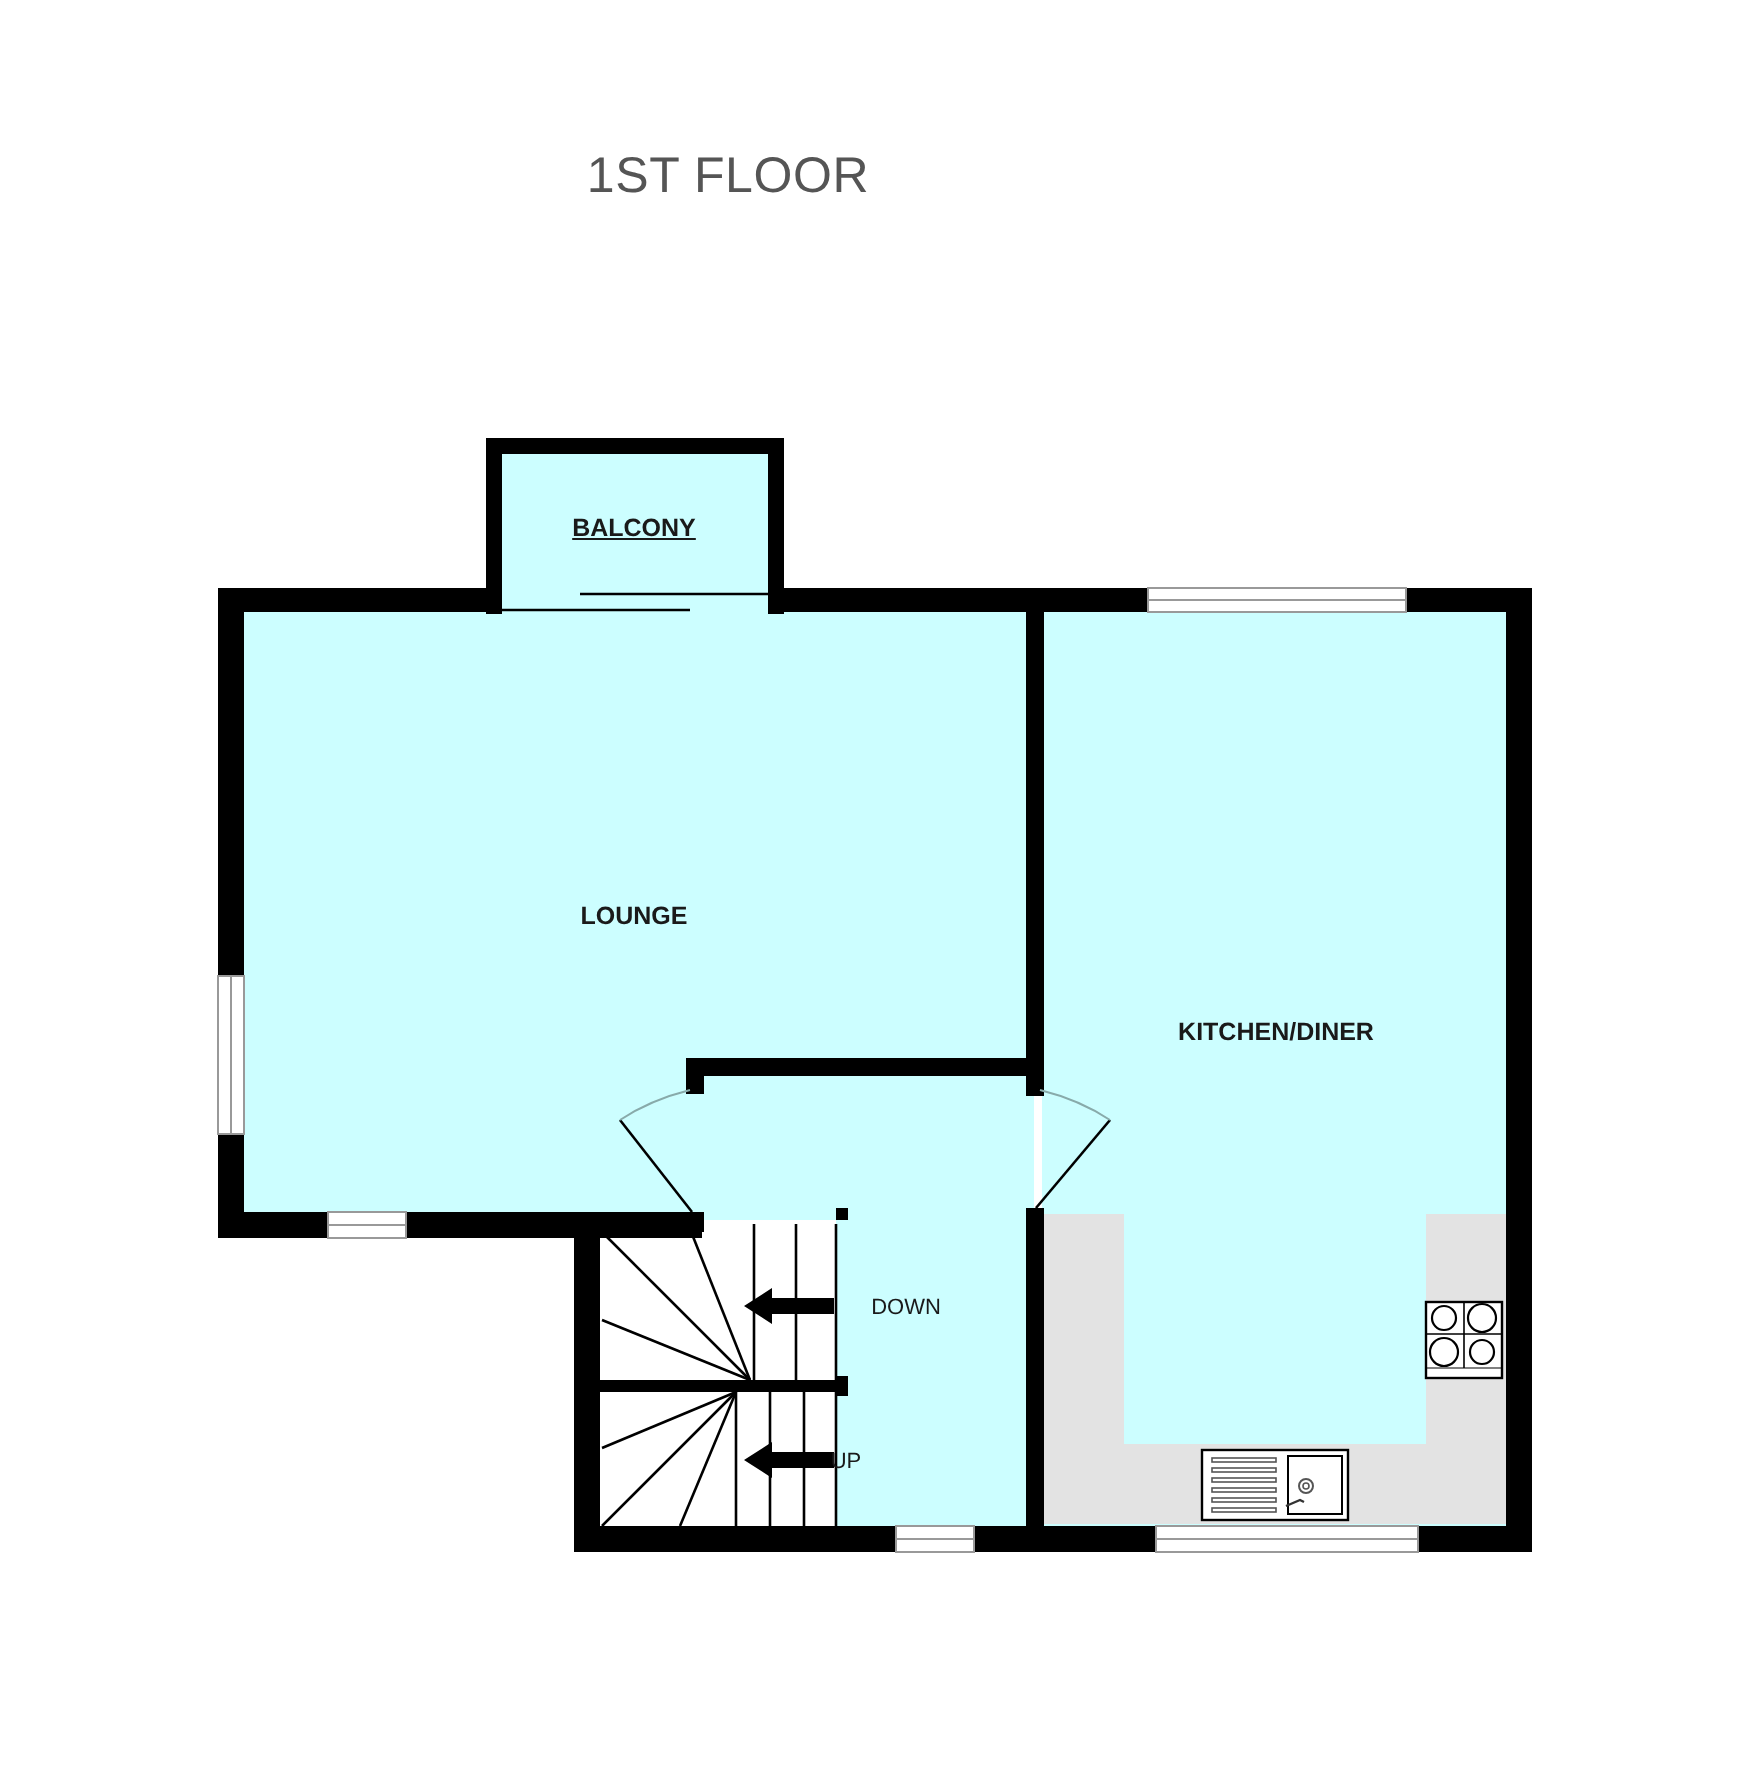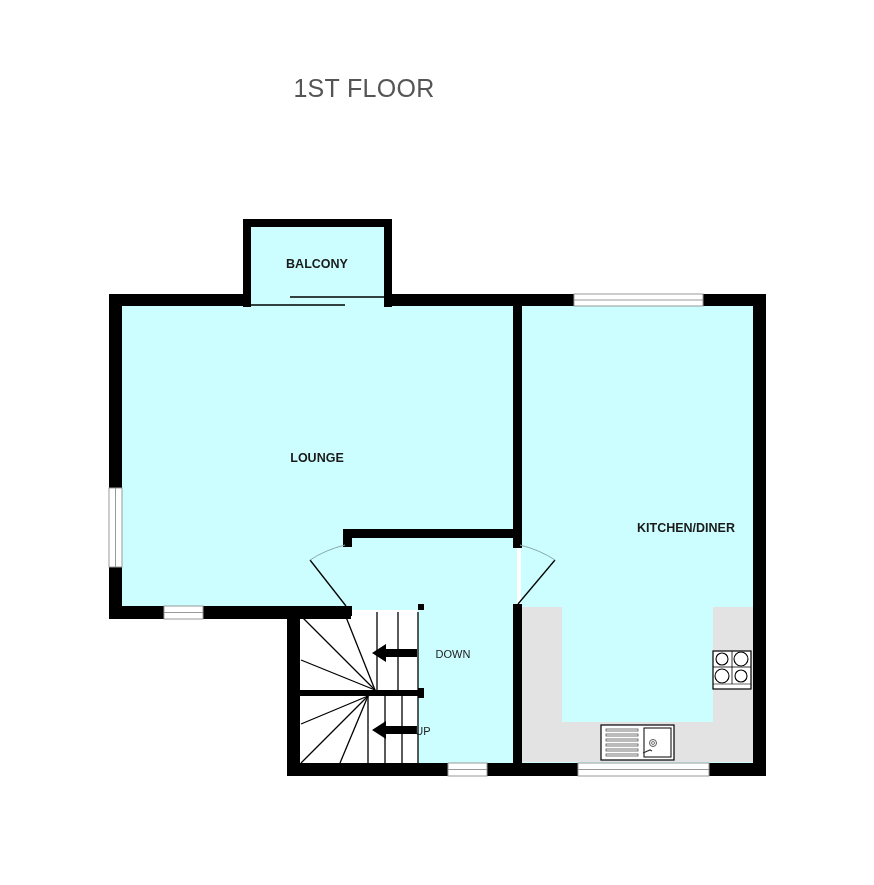--- a/index.html
+++ b/index.html
@@ -148,18 +148,18 @@
     </g>
     <rect x="644" y="728" width="27" height="29" fill="none" stroke="#000" stroke-width="1"></rect>
     <circle cx="653" cy="743" r="3.5" fill="none" stroke="#555" stroke-width="1"></circle>
     <circle cx="653" cy="743" r="1.5" fill="none" stroke="#555" stroke-width="0.8"></circle>
     <path d="M643 753 L 650 750 L 652 751" stroke="#333" stroke-width="1.2" fill="none"></path>
   </g>
 </svg>
 
 <div class="floor-title">1ST FLOOR</div>
 
-<div class="room-label" style="left:317px; top:264px;">BALCONY</div>
+<div class="room-label" style="left:317px; top:264px;text-decoration:underline;">BALCONY</div>
 <div class="room-label" style="left:317px; top:458px;">LOUNGE</div>
-<div class="room-label" style="left:638px; top:528px;margin-left:48px;">KITCHEN/DINER</div>
+<div class="room-label" style="left:638px; top:516px;">KITCHEN/DINER</div>
 
 <div class="stair-label" style="left:437px; top:654px;padding-left:32px;">DOWN</div>
 <div class="stair-label" style="left:423px; top:731px;">UP</div>
 
 </body></html>

